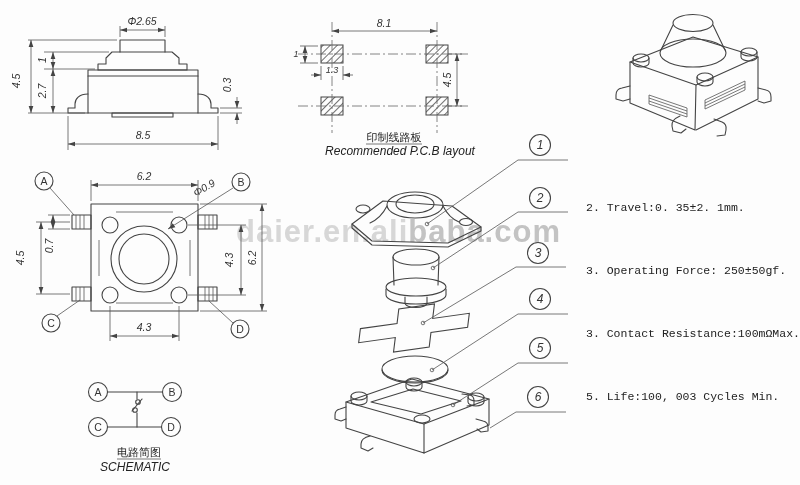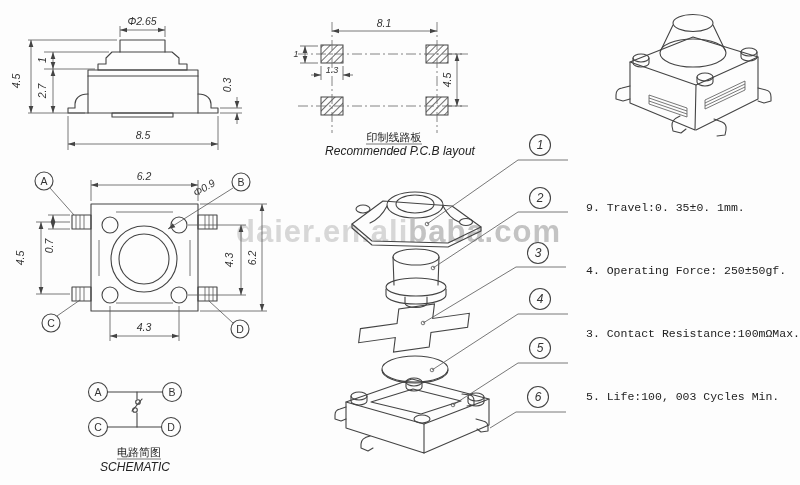--- a/index.html
+++ b/index.html
@@ -332,19 +332,19 @@
         <text class="num" x="540" y="352" text-anchor="middle">5</text>
 
         <path class="thin" d="M490,428 L516,412 L566,412"></path>
         <circle class="ln" cx="538" cy="397" r="10.5"></circle>
         <text class="num" x="538" y="401" text-anchor="middle">6</text>
       </g>
     </g>
   </svg>
 
   <div id="specs">
-    <div>9. Travel:0. 35±0. 1mm.</div>
-    <div>4. Operating Force: 250±50gf.</div>
+    <div>2. Travel:0. 35±2. 1mm.</div>
+    <div>3. Operating Force: 250±50gf.</div>
     <div>3. Contact Resistance:100mΩMax.</div>
     <div>5. Life:100, 003 Cycles Min.</div>
   </div>
 
 </div>
 
 </body></html>

